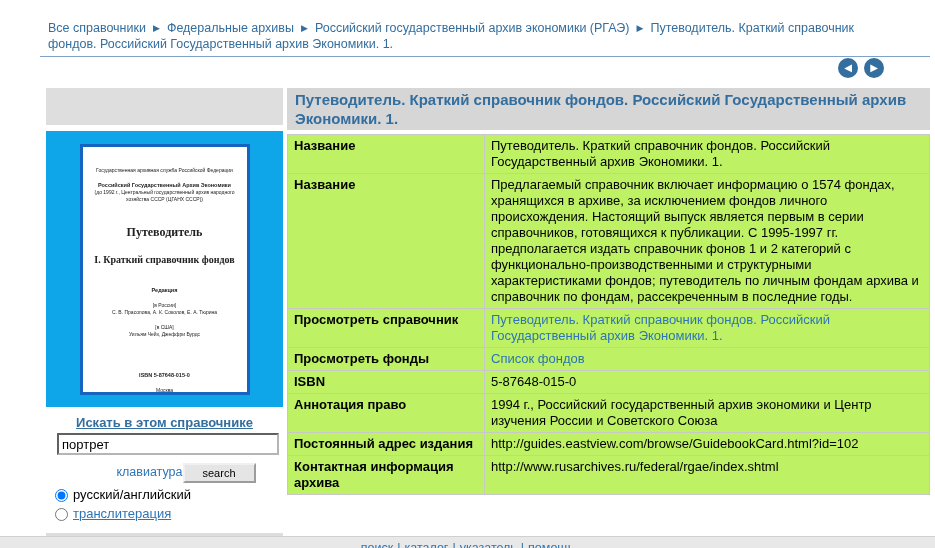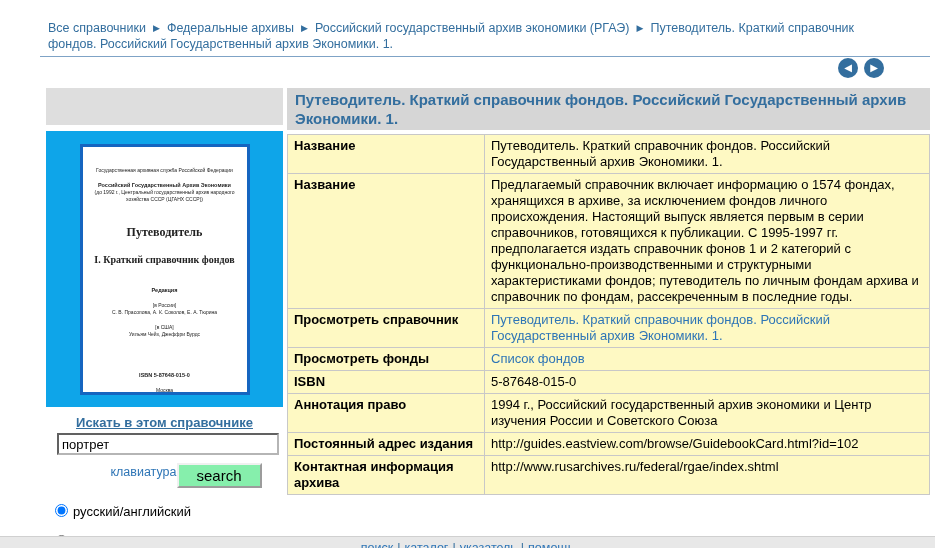--- a/index.html
+++ b/index.html
@@ -36,33 +36,33 @@
   
   .search-box{margin-top:8px;padding:0 6px;}
   .search-title{font-size:13px;font-weight:bold;color:#336e9e;text-decoration:underline;
                 text-align:center;}
   .search-input{display:block;width:212px;margin:3px 0 8px 5px;height:16px;
                 border:2px inset #b5b5b5;font-size:13px;padding:1px 3px;
                 font-family:"Liberation Sans",sans-serif;}
   .search-row{display:flex;justify-content:center;align-items:flex-start;
               margin-top:3px;padding-left:43px;}
   .kbd-link{font-size:12.5px;color:#2e75b6;text-decoration:none;margin-top:2px;}
-  .search-btn{background:#86efac;border:2px outset #f0f0f0;font-size:15px;
+  .search-btn{background:#e5e5e5;border:2px outset #f0f0f0;font-size:11px;
               padding:2px 18px;font-family:"Liberation Sans",sans-serif;}
-  .radio-row{display:flex;align-items:flex-start;margin-top:16px;font-size:13px;color:#000;}
+  .radio-row{display:flex;align-items:flex-end;margin-top:4px;font-size:13px;color:#000;}
   .radio-row input{margin:0 5px 0 3px;}
   .translit{color:#2e75b6;text-decoration:underline;}
   .sidebar-bottombar{margin-top:12px;height:11px;background:#dedede;}
 
   
   .main{position:absolute;left:287px;top:88px;width:643px;}
   .title-bar{background:#d6d6d6;color:#336e9e;font-weight:bold;font-size:15px;
              line-height:19px;padding:2px 8px;min-height:38px;box-sizing:border-box;}
   table.details{border-collapse:collapse;width:100%;margin-top:4px;}
-  table.details td{border:1px solid #c8c8c8;background:#fef9c3;vertical-align:top;
+  table.details td{border:1px solid #c8c8c8;background:#bef264;vertical-align:top;
                    font-size:13px;line-height:16px;padding:3px 6px;color:#000;}
   td.lbl{width:184px;color:#336e9e;font-weight:bold;}
   .tlink{color:#2e75b6;text-decoration:none;}
 
   
   .footer{position:absolute;left:0;top:536px;width:935px;height:30px;background:#e8e8e8;
           border-top:1px solid #d0d0d0;text-align:center;font-size:12.5px;padding-top:4px;
           box-sizing:border-box;}
   .footer a{color:#2e75b6;text-decoration:underline;margin:0 4px;}
   .footer .fsep{color:#336e9e;}

